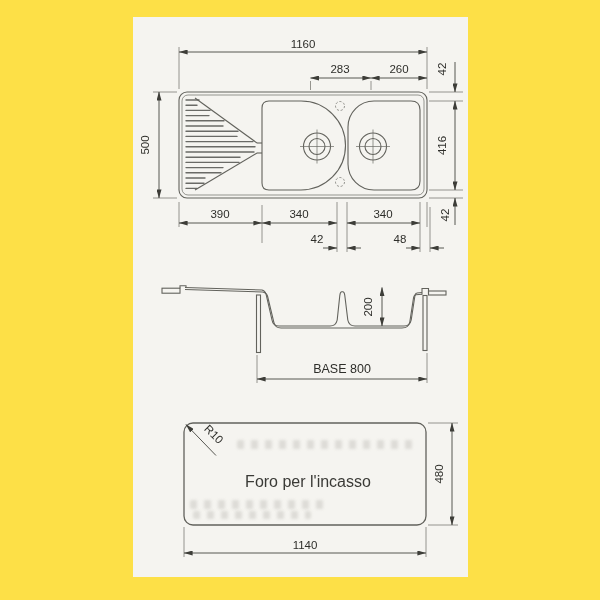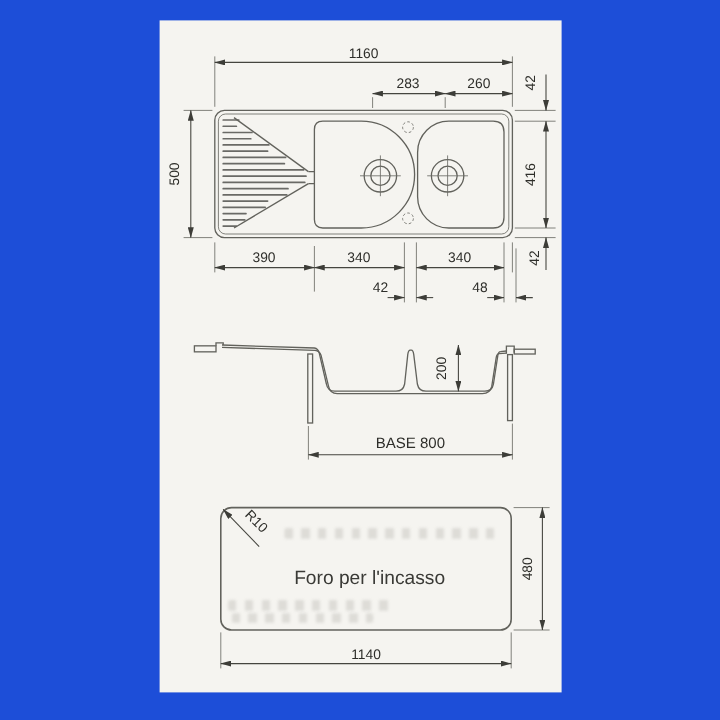--- a/index.html
+++ b/index.html
@@ -1,16 +1,16 @@
 <!DOCTYPE html>
 <html><head>
 <meta charset="utf-8">
 <style>
   html,body{margin:0;padding:0;background:#ffffff;}
-  #stage{position:relative;width:600px;height:600px;background:#1d4ed8;overflow:hidden;
+  #stage{position:relative;width:600px;height:600px;background:#fde047;overflow:hidden;
          font-family:"Liberation Sans",sans-serif;}
   #scan{position:absolute;left:133px;top:17px;width:335px;height:560px;background:#f5f4f0;}
   #drawing{position:absolute;left:0;top:0;}
   .ghost{position:absolute;filter:blur(1.4px);opacity:.55;border-radius:2px;
          background:repeating-linear-gradient(90deg,rgba(150,148,140,.45) 0 7px,rgba(150,148,140,0) 7px 14px);}
   svg text{font-family:"Liberation Sans",sans-serif;fill:#2e2e2a;}
   .dimtxt{font-size:11.5px;}
   .base-txt{font-size:12.5px;}
   .foro-txt{font-size:16px;fill:#3a3a36;}
   .geo{stroke:#62625c;fill:none;stroke-width:1.1;}

